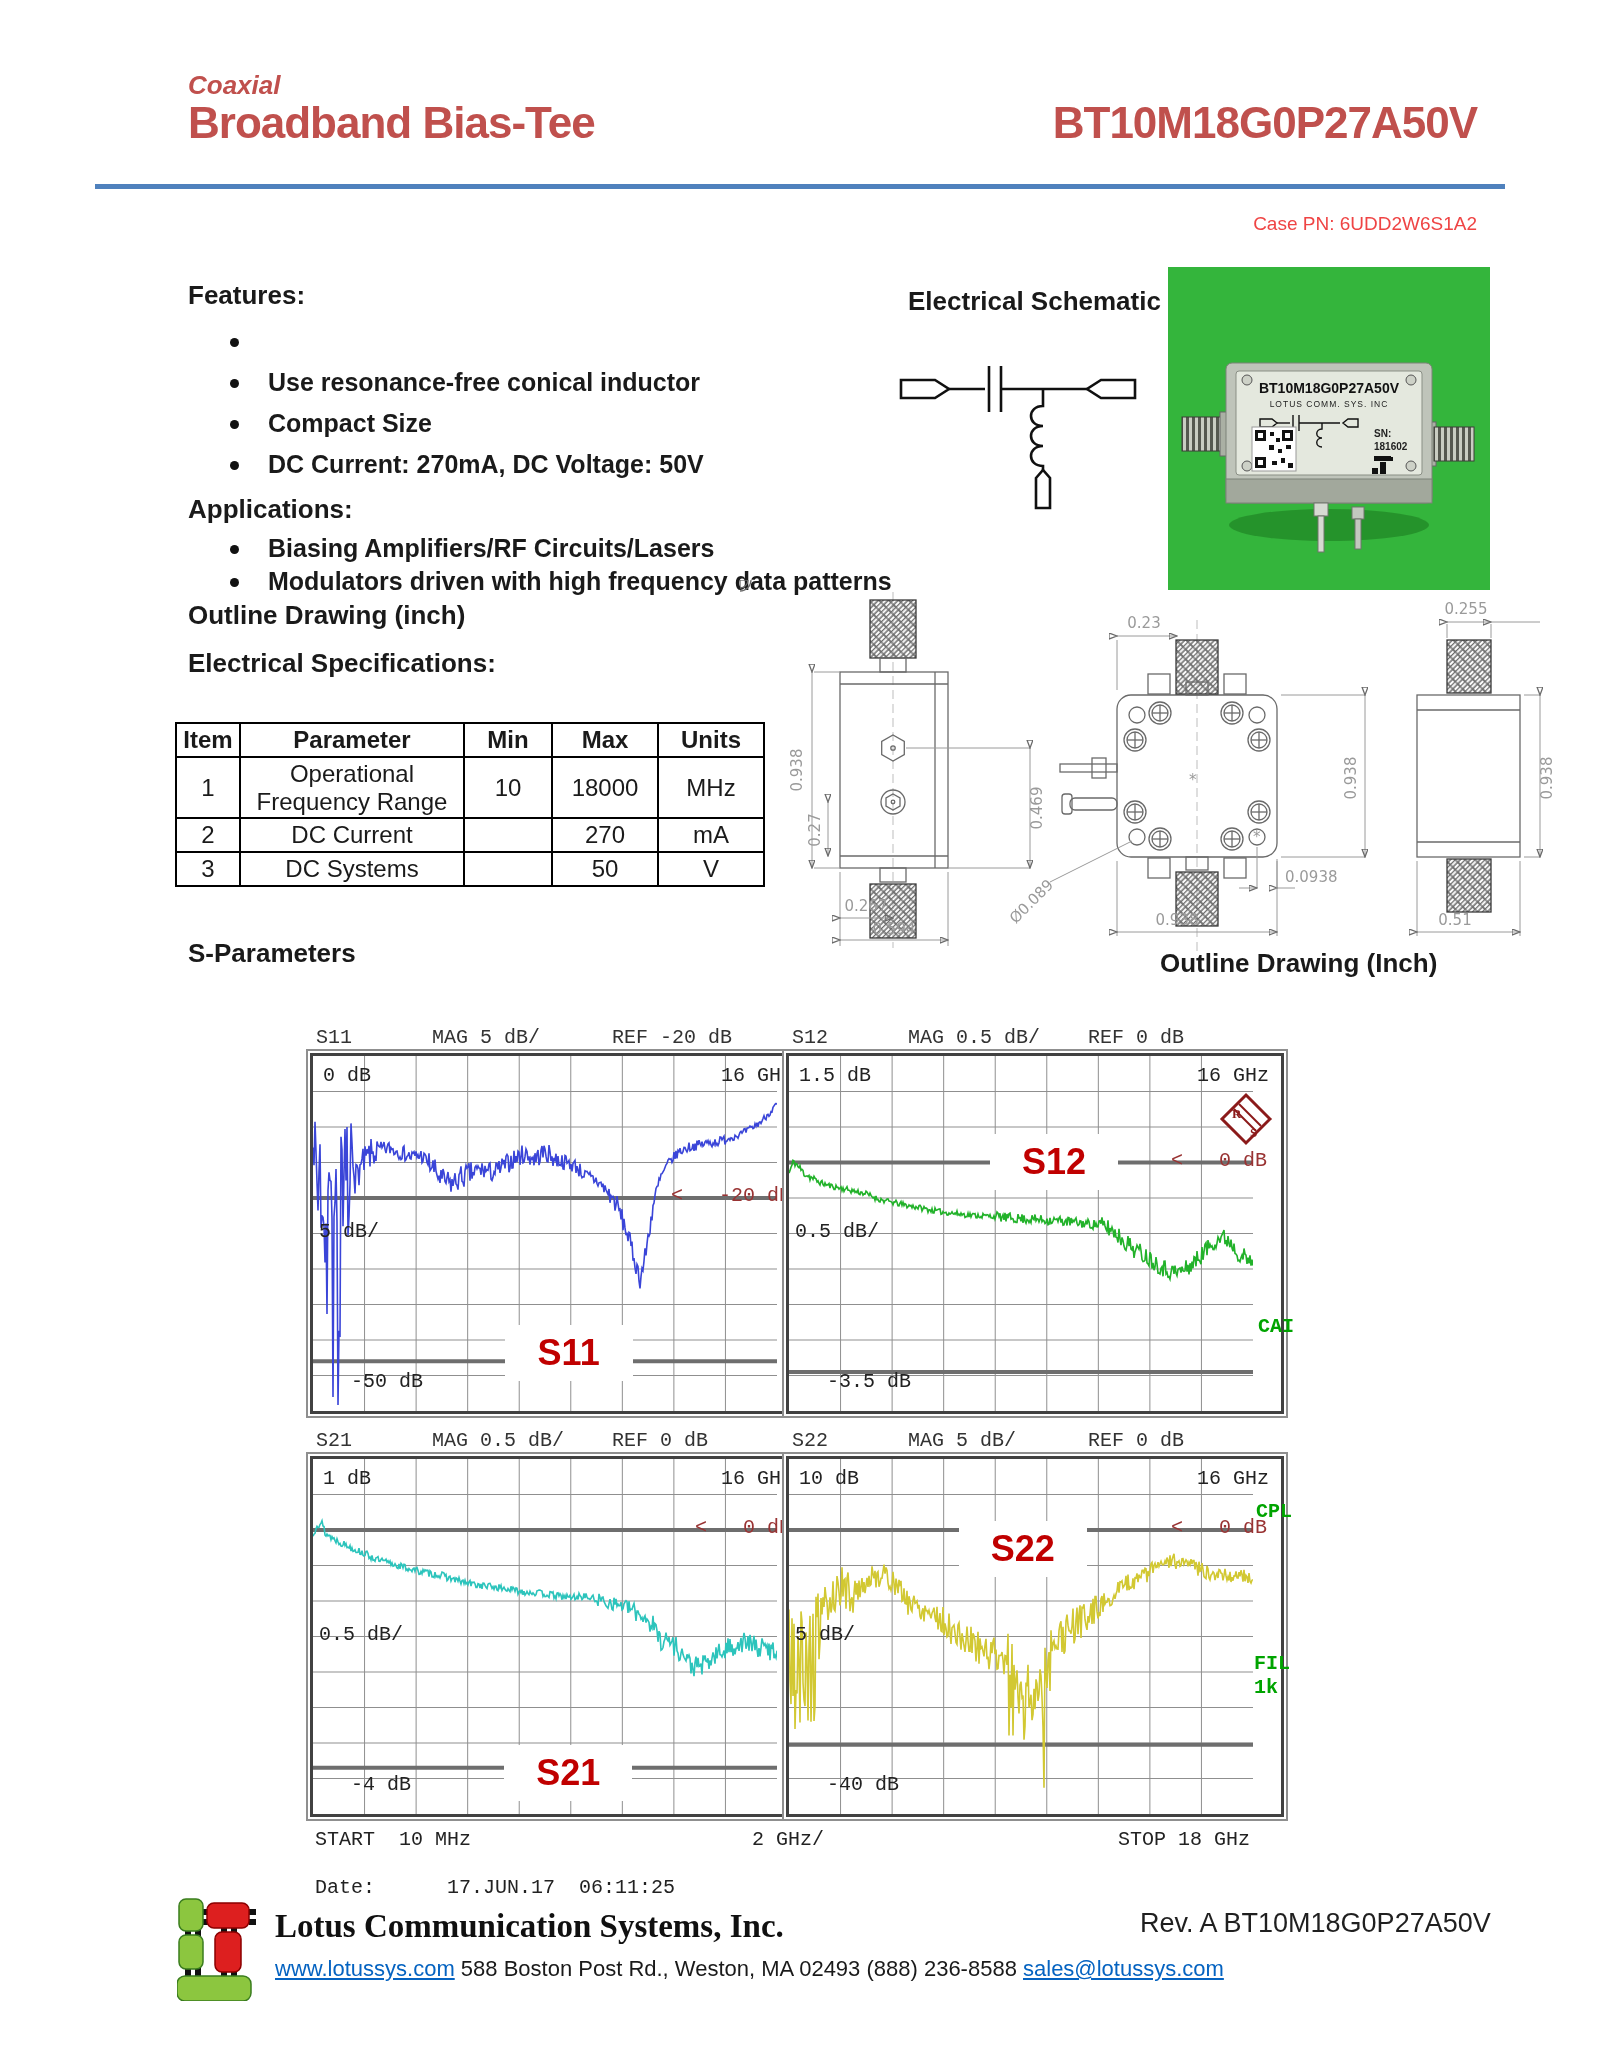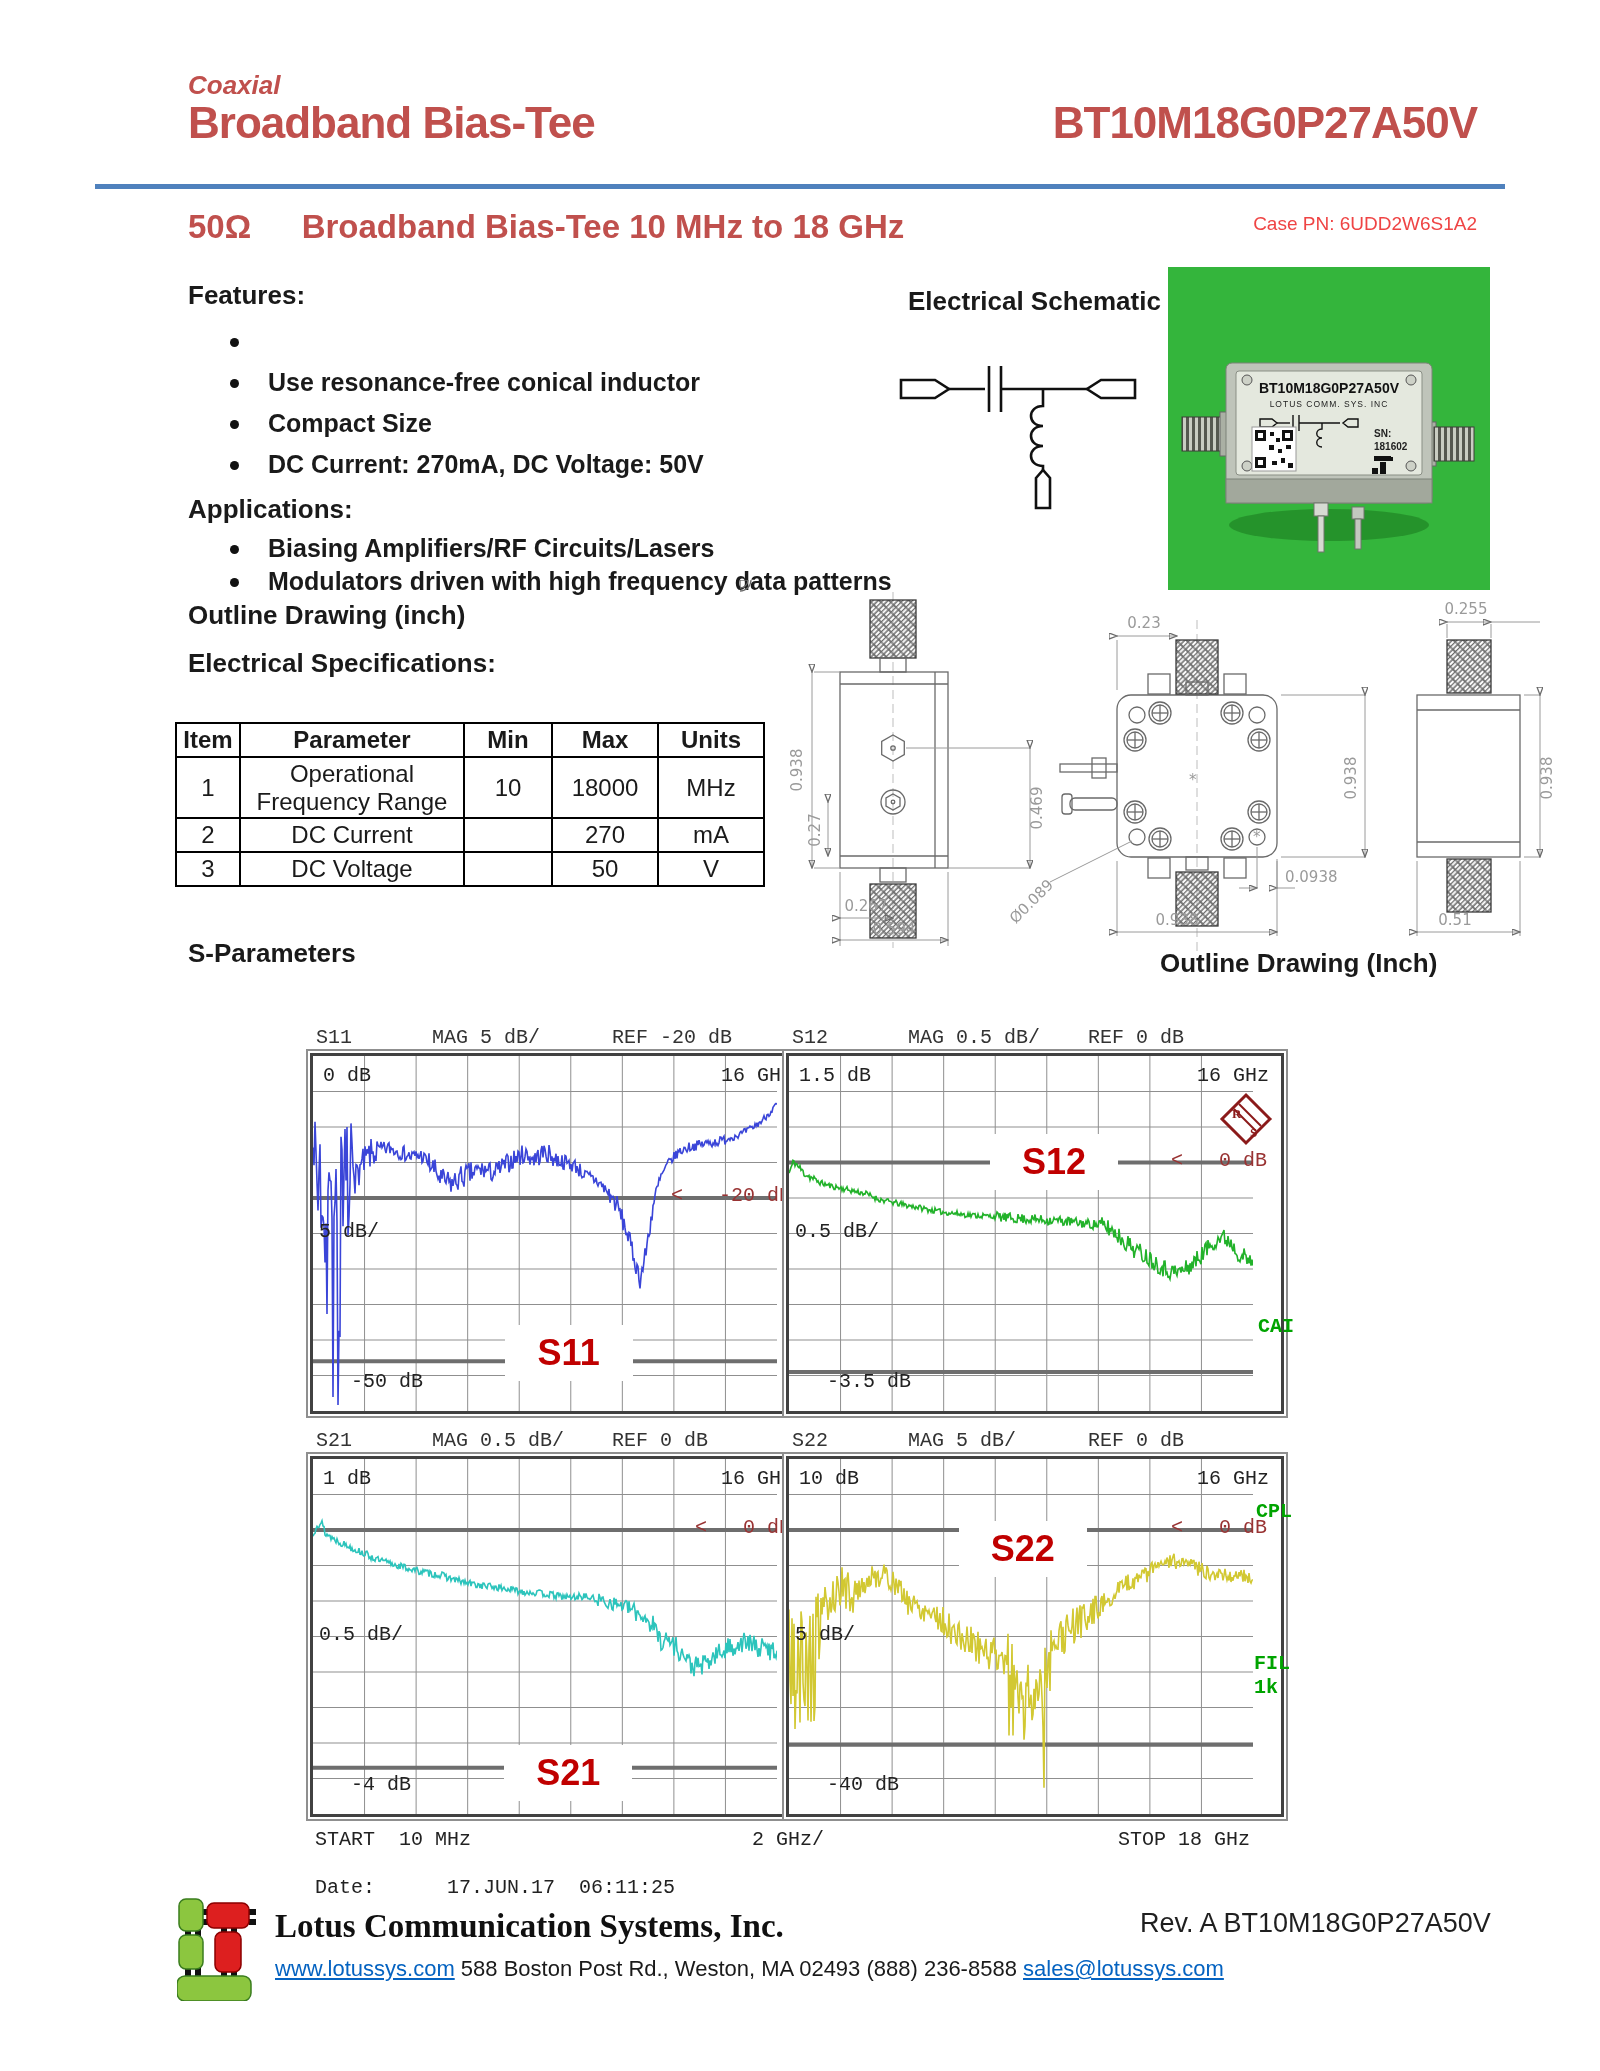--- a/index.html
+++ b/index.html
@@ -76,24 +76,20 @@
 </head>
 <body>
 
 <div class="page">
 
   <div class="abs coaxial red" style="left:188px;top:70px;">Coaxial</div>
   <div class="abs fam red" style="left:188px;top:98px;">Broadband Bias-Tee</div>
   <div class="abs fam red" style="right:123px;top:98px;">BT10M18G0P27A50V</div>
   <div class="abs rule" style="left:95px;top:184px;width:1410px;height:5px;"></div>
 
-  <div class="abs" style="left:188px;top:208px;">
-    <span class="title50 red">50Ω</span>
-    <span class="title50 red" style="margin-left:46px;">Broadband Bias-Tee 10 MHz to 18 GHz</span>
-  </div>
   <div class="abs casepn" style="right:123px;top:213px;">Case PN: 6UDD2W6S1A2</div>
 
   <div class="abs h2" style="left:188px;top:280px;">Features:</div>
   <div class="abs bullet-dot" style="left:230px;top:338px;"></div>
   <div class="abs bullet-dot" style="left:230px;top:379px;"></div>
   <div class="abs bullet-text" style="left:268px;top:368px;">Use resonance-free conical inductor</div>
   <div class="abs bullet-dot" style="left:230px;top:420px;"></div>
   <div class="abs bullet-text" style="left:268px;top:409px;">Compact Size</div>
   <div class="abs bullet-dot" style="left:230px;top:461px;"></div>
   <div class="abs bullet-text" style="left:268px;top:450px;">DC Current: 270mA, DC Voltage: 50V</div>
@@ -199,21 +195,21 @@
     </tr>
     <tr>
       <td>2</td>
       <td class="pl">DC Current</td>
       <td></td>
       <td>270</td>
       <td>mA</td>
     </tr>
     <tr>
       <td>3</td>
-      <td class="pl">DC Voltage</td>
+      <td class="pl">DC Systems</td>
       <td></td>
       <td>50</td>
       <td>V</td>
     </tr>
   </tbody>
     </table>
 
   <div class="abs h2" style="left:188px;top:938px;">S-Parameters</div>
 
   <svg class="abs od" style="left:740px;top:580px;" width="820" height="430" viewBox="0 0 820 430">

